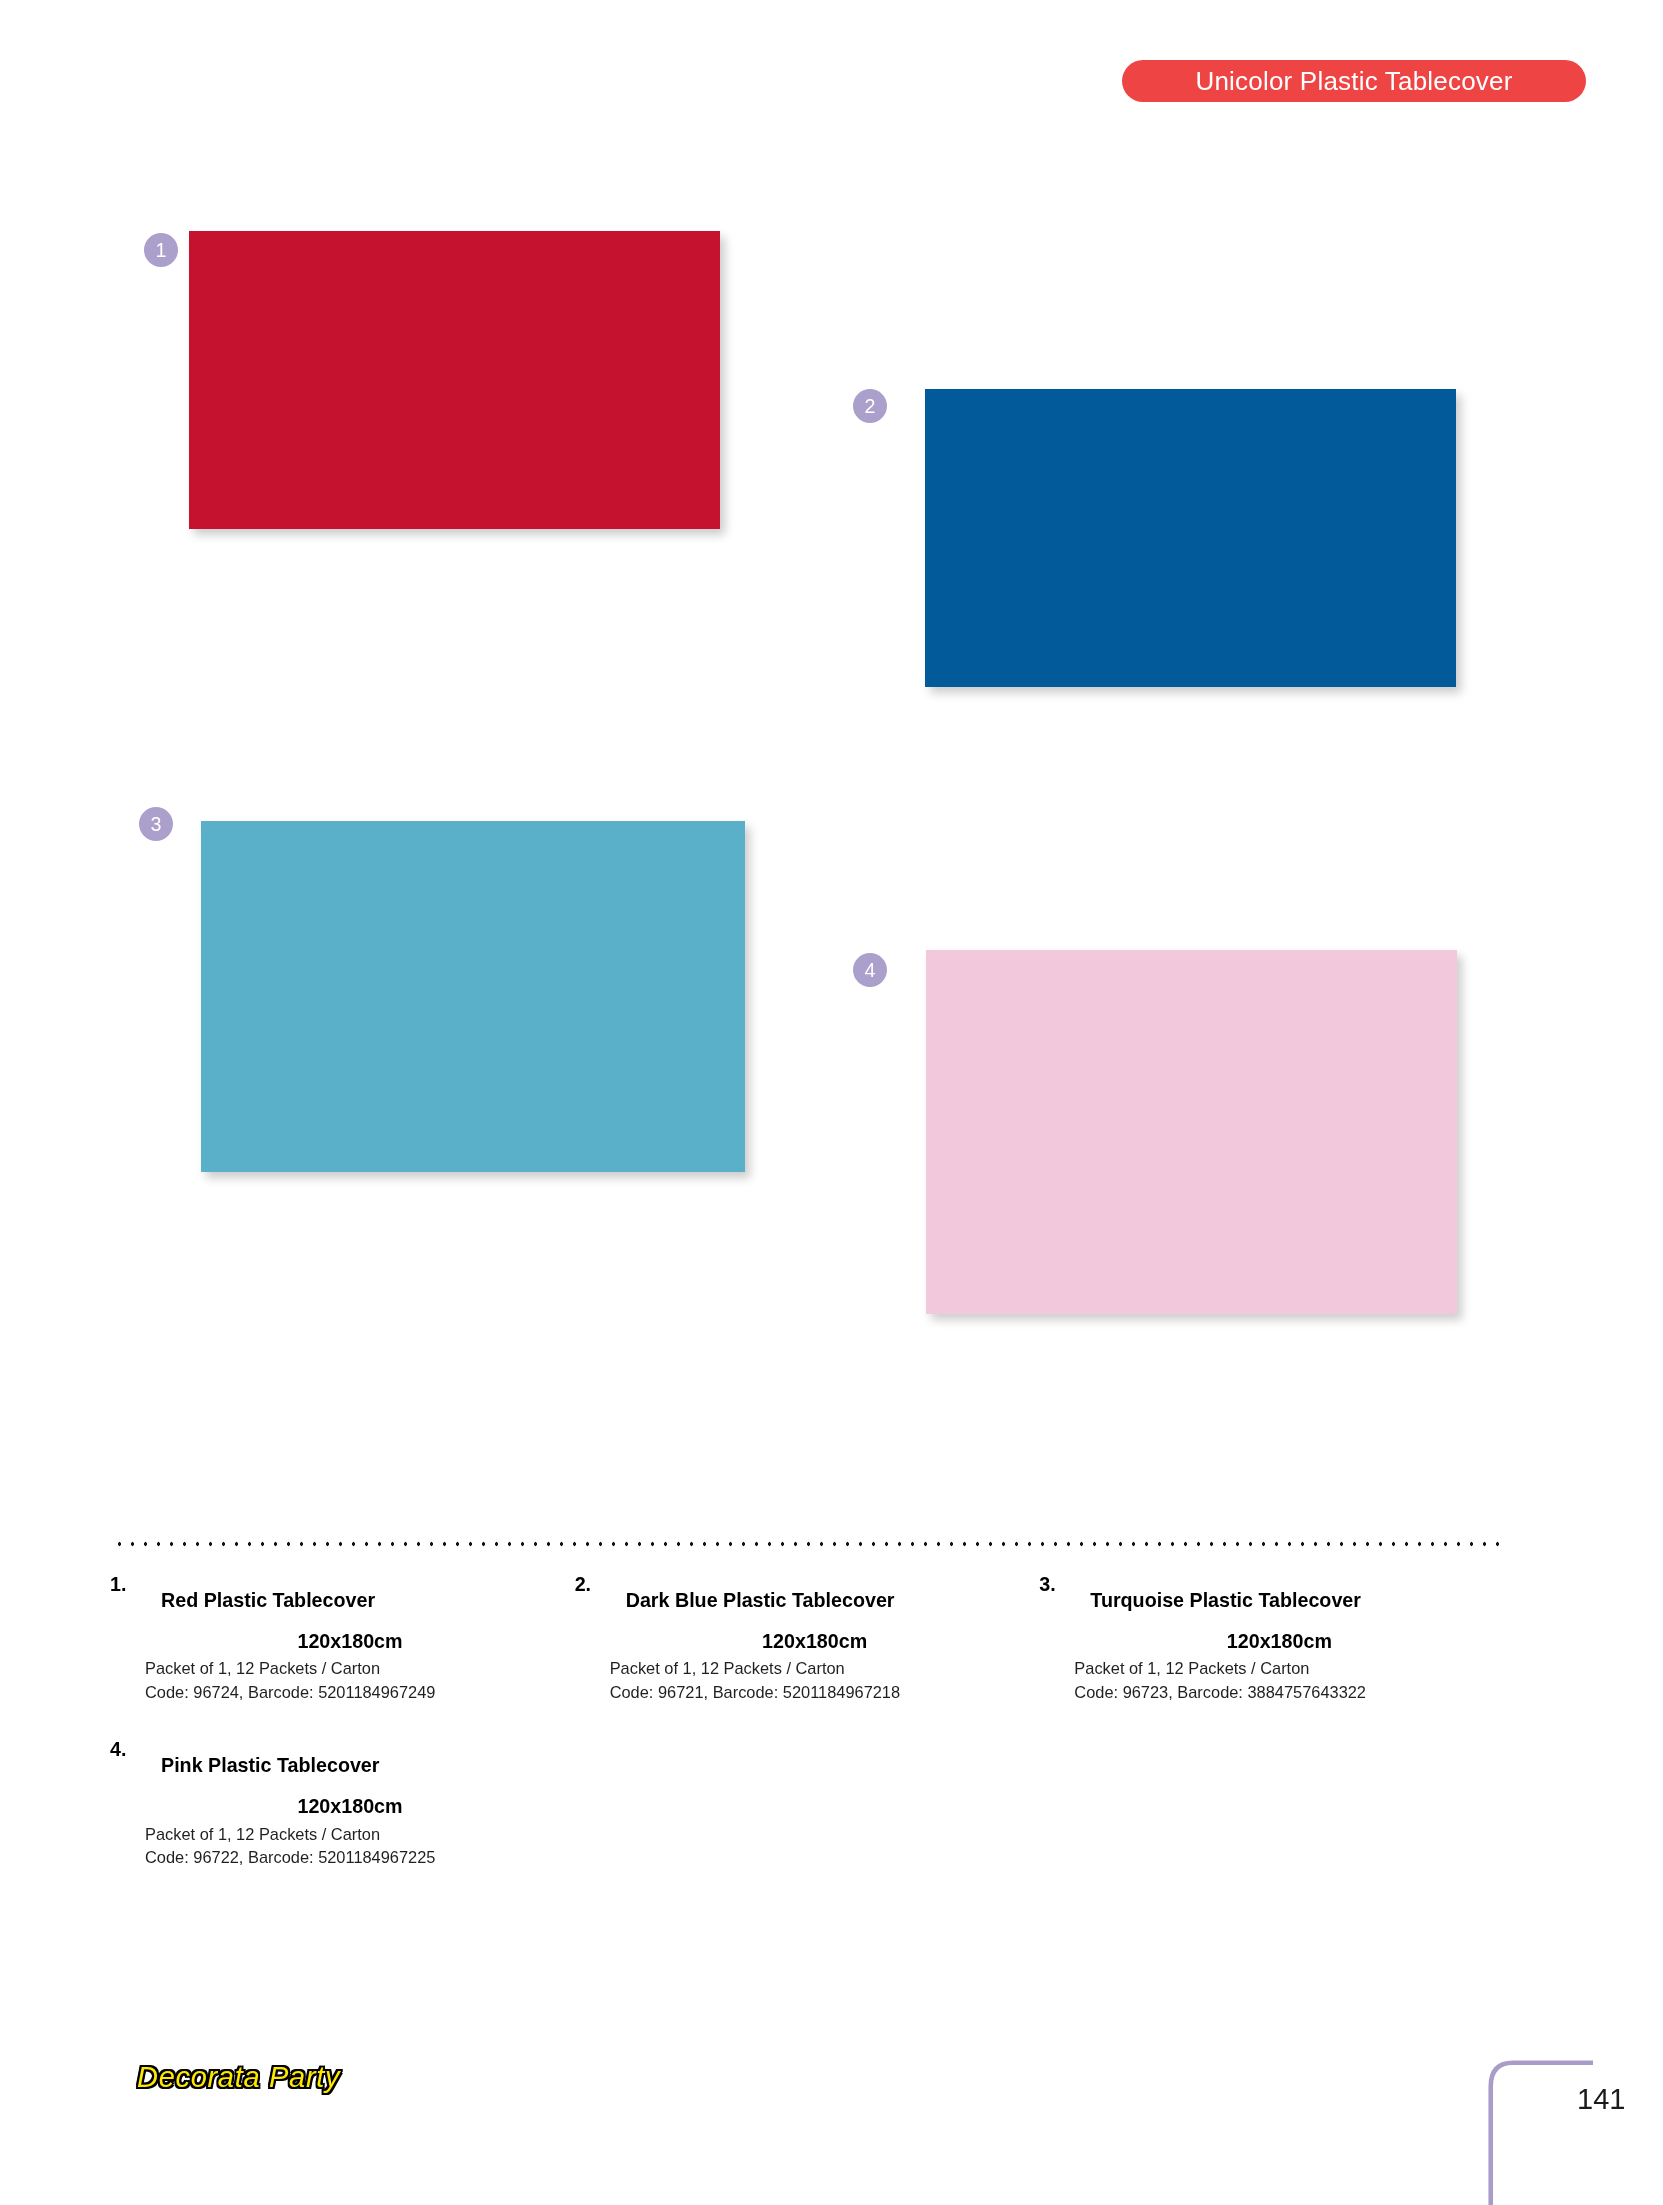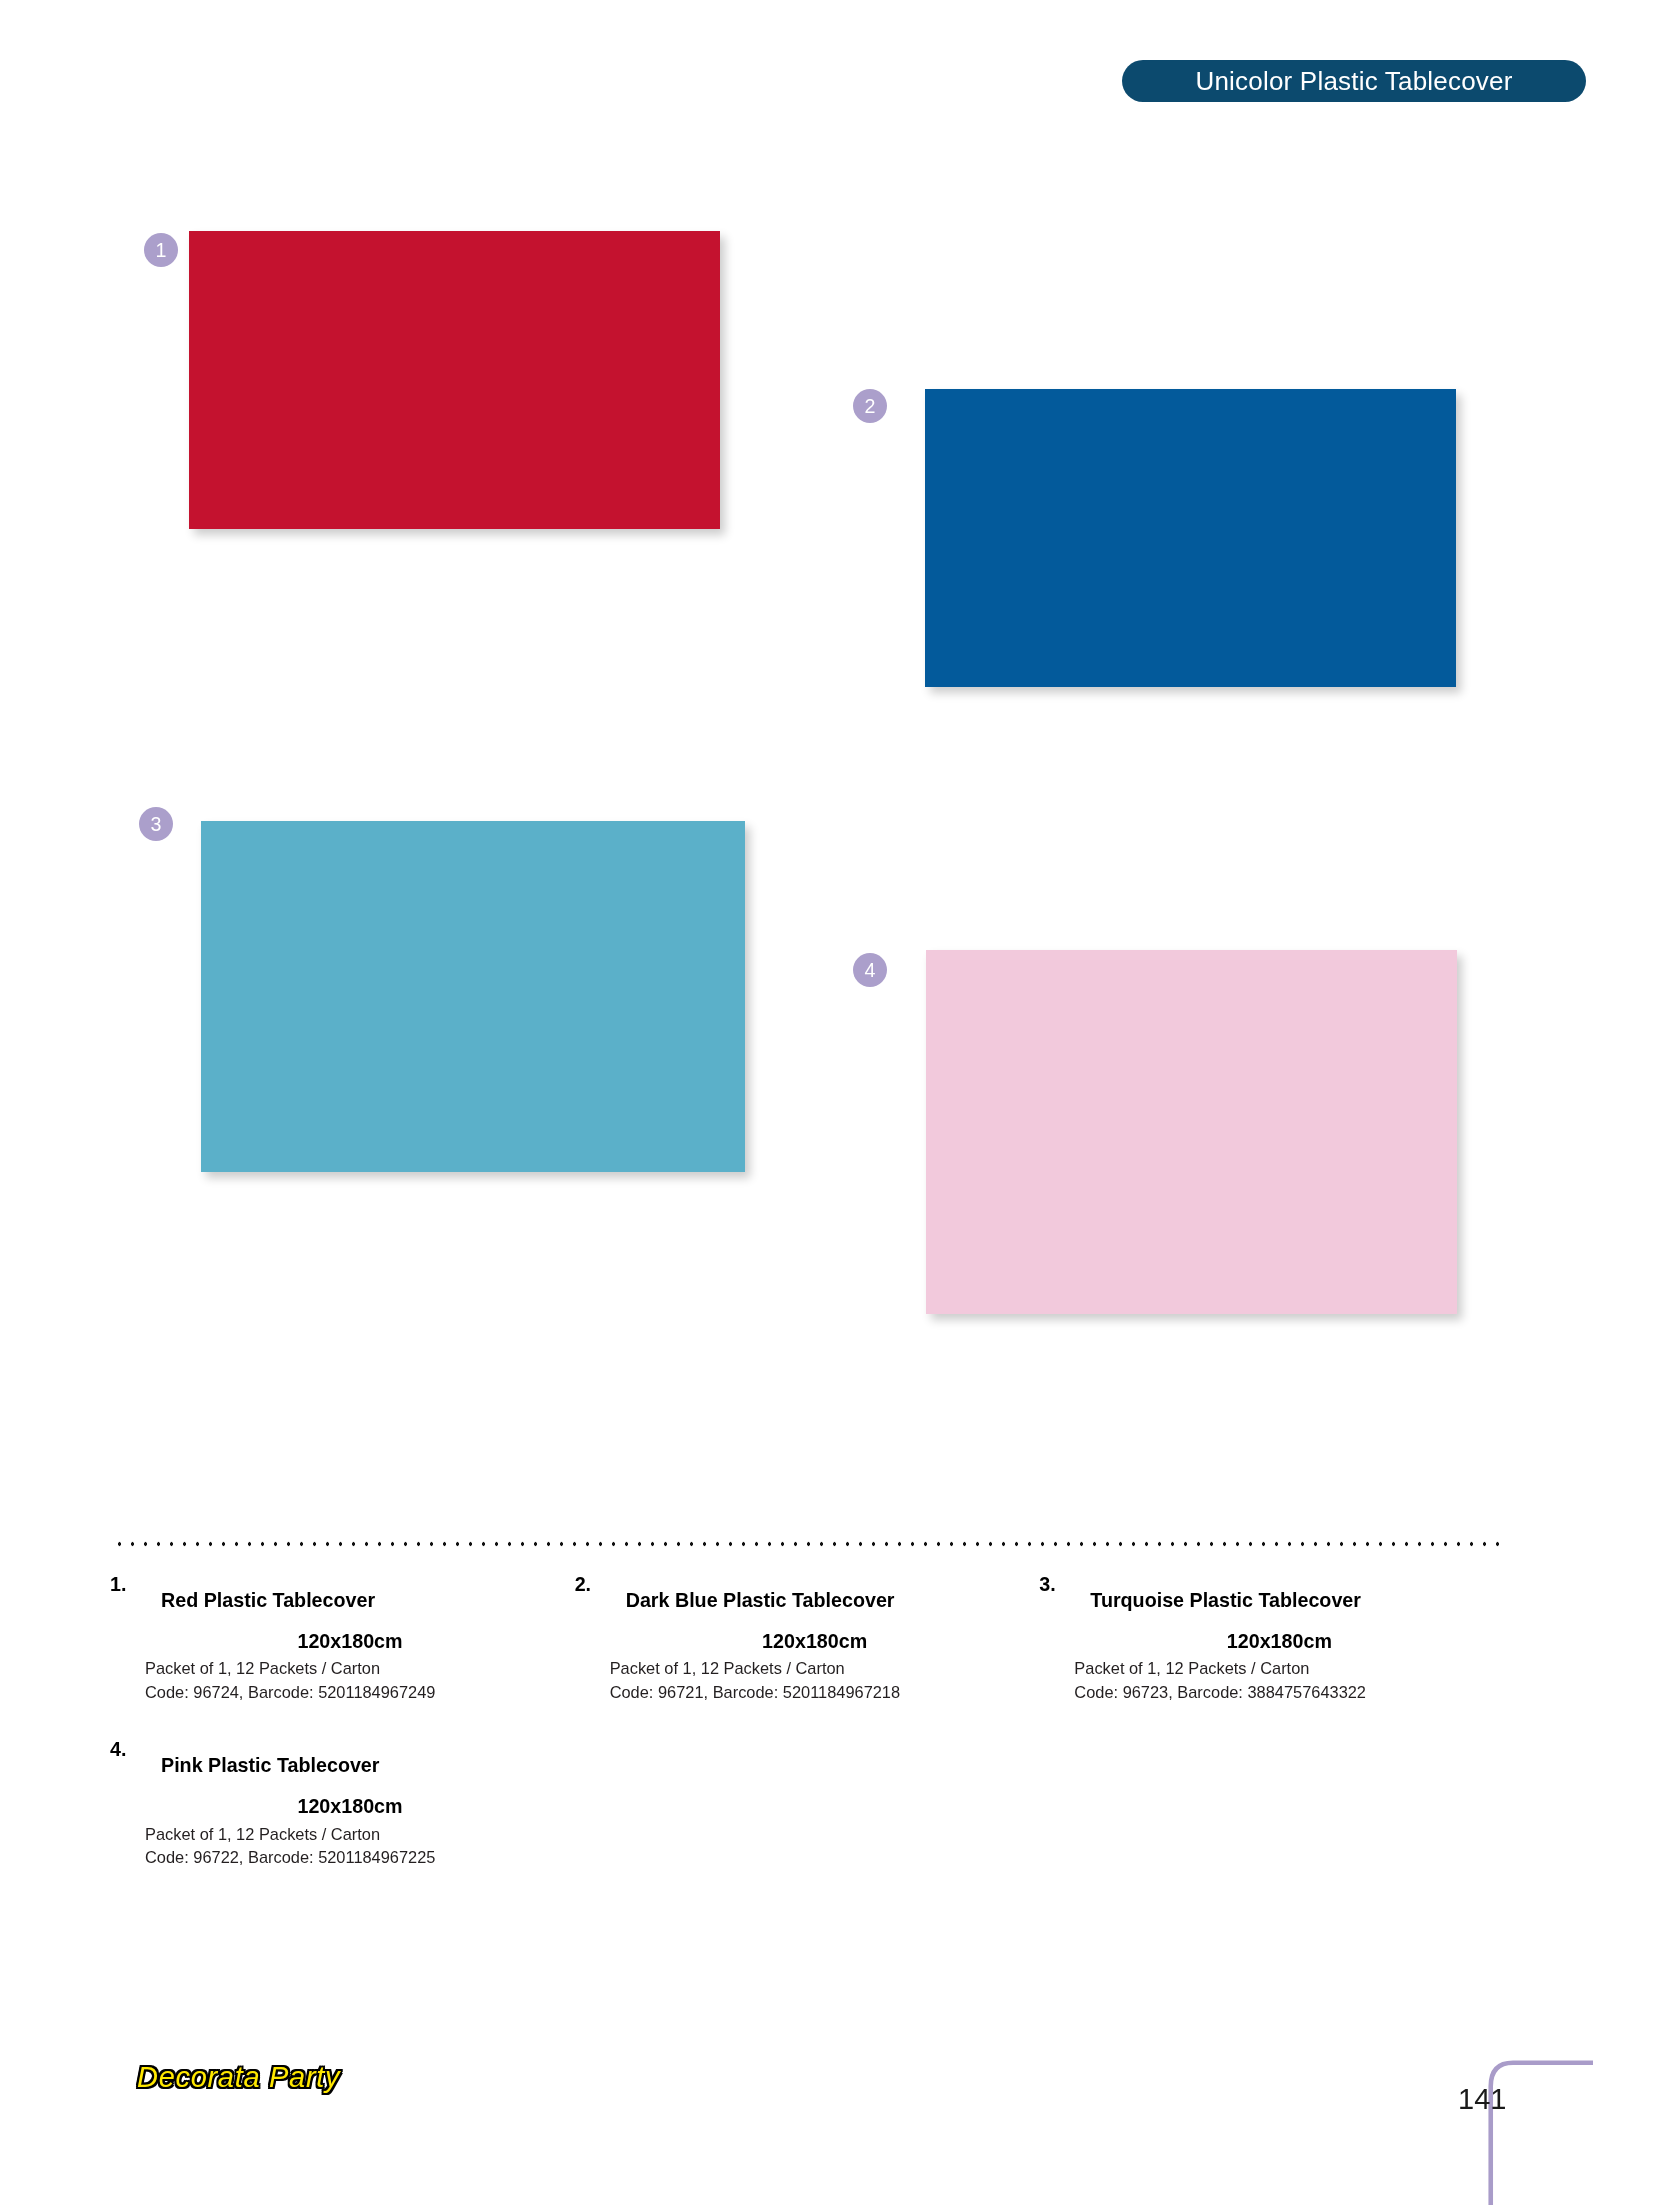--- a/index.html
+++ b/index.html
@@ -153,34 +153,34 @@
   }
   .page-corner {
     position: absolute;
     left: 1475px;
     top: 2060px;
     width: 118px;
     height: 145px;
   }
   .page-number {
     position: absolute;
-    left: 1458px;
+    left: 1577px;
     top: 2085px;
     font-size: 29px;
     color: #1a1a1a;
     line-height: 1;
     font-weight: 400;
   }
 </style>
 </head>
 <body>
 
 <div id="page">
 
-  <div class="category-banner" style="background: #0c4a6e;">
+  <div class="category-banner" style="background: #ef4444;">
     <span class="banner-text" style="color: rgb(255, 255, 255);">Unicolor Plastic Tablecover</span>
   </div>
 
   <div id="gallery-layer">
       <div class="swatch" style="left: 189px; top: 231px; width: 531px; height: 298px; background: rgb(196, 18, 47);"></div>
       <div class="swatch" style="left: 925px; top: 389px; width: 531px; height: 298px; background: rgb(3, 90, 155);"></div>
       <div class="swatch" style="left: 201px; top: 821px; width: 544px; height: 351px; background: rgb(91, 176, 201);"></div>
       <div class="swatch" style="left: 926px; top: 950px; width: 531px; height: 364px; background: rgb(242, 201, 220);"></div>
     </div>
 

